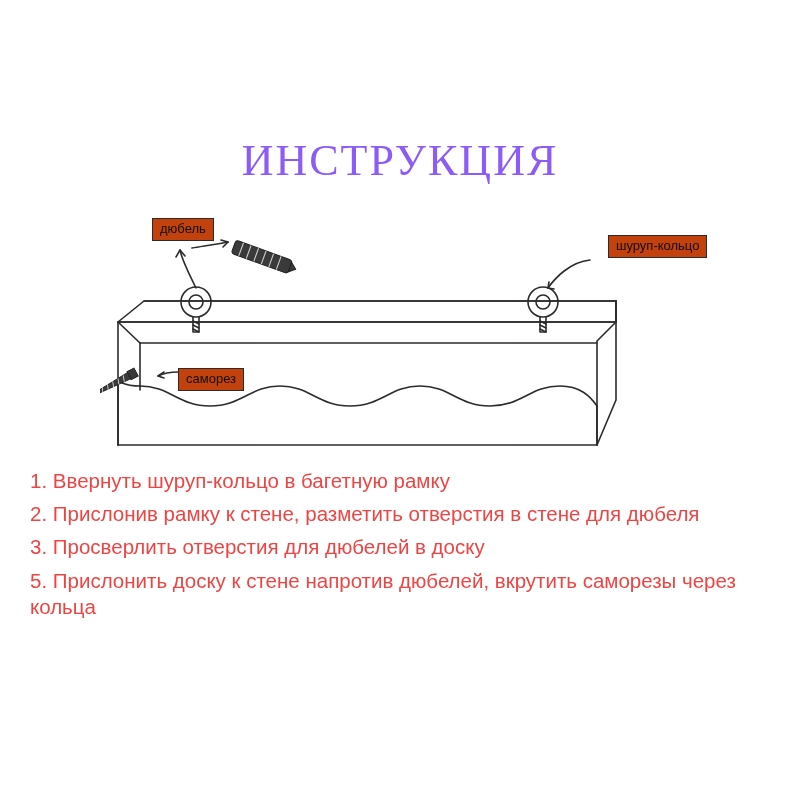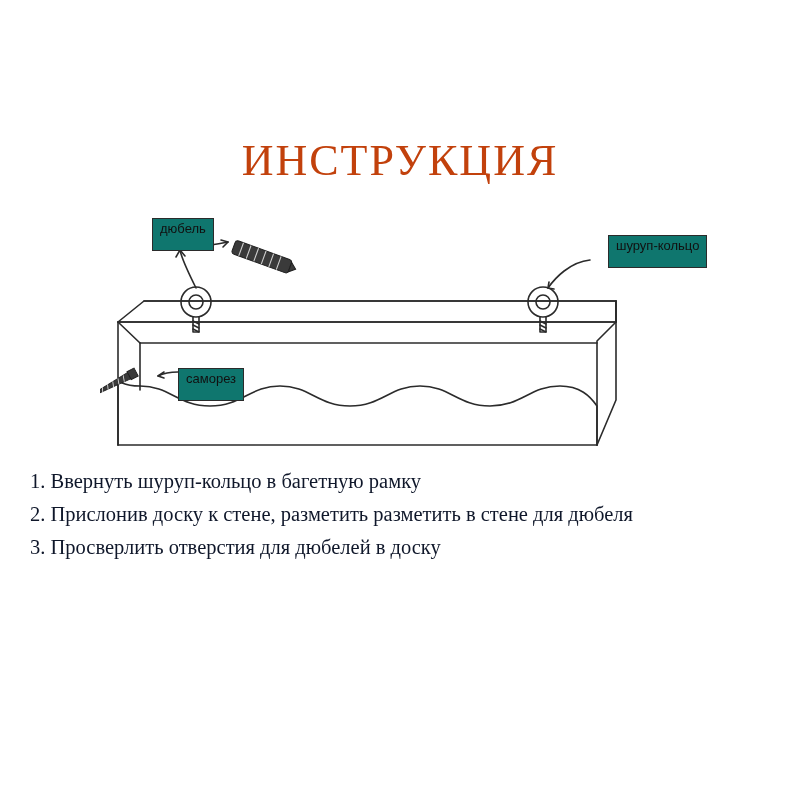--- a/index.html
+++ b/index.html
@@ -23,52 +23,52 @@
   }
   .title {
     position: absolute;
     left: 0;
     top: 135px;
     width: 800px;
     text-align: center;
     font-family: "Liberation Serif", serif;
     font-size: 44px;
     letter-spacing: 2px;
-    color: #c2410c;
+    color: #8b5cf6;
   }
   .diagram {
     position: absolute;
     left: 100px;
     top: 200px;
     width: 620px;
     height: 250px;
   }
   .callout {
     position: absolute;
-    background: #0f766e;
+    background: #c2410c;
     border: 1.4px solid #2b2b2b;
     font-family: "Liberation Sans", sans-serif;
     font-size: 13px;
     color: #111111;
-    padding: 3px 7px 14px 7px;
+    padding: 3px 7px 4px 7px;
     white-space: nowrap;
     line-height: 1.1;
   }
   #callout-dowel { left: 52px; top: 18px; }
   #callout-screw { left: 78px; top: 168px; }
   #callout-ring  { left: 508px; top: 35px; }
 
   .steps {
     position: absolute;
     left: 30px;
     top: 468px;
     width: 750px;
-    font-family: Liberation Serif, serif;
+    font-family: Liberation Sans, sans-serif;
     font-size: 20.5px;
-    color: #0f172a;
+    color: #ef4444;
   }
   .step {
     margin: 0 0 7px 0;
     line-height: 1.28;
   }
   .step .num { }
 </style>
 </head>
 <body>
 
@@ -152,21 +152,25 @@
     <div class="callout" id="callout-ring">шуруп-кольцо</div>
   </div>
 
   <div class="steps">
     <p class="step">
       <span class="num">1.</span>
       <span>Ввернуть шуруп-кольцо в багетную рамку</span>
     </p>
     <p class="step">
       <span class="num">2.</span>
-      <span>Прислонив доску к стене, разметить разметить в стене для дюбеля</span>
+      <span>Прислонив рамку к стене, разметить отверстия в стене для дюбеля</span>
     </p>
     <p class="step">
       <span class="num">3.</span>
       <span>Просверлить отверстия для дюбелей в доску</span>
+    </p>
+    <p class="step">
+      <span class="num">5.</span>
+      <span>Прислонить доску к стене напротив дюбелей, вкрутить саморезы через кольца</span>
     </p>
   </div>
 
 </div>
 
 </body></html>

